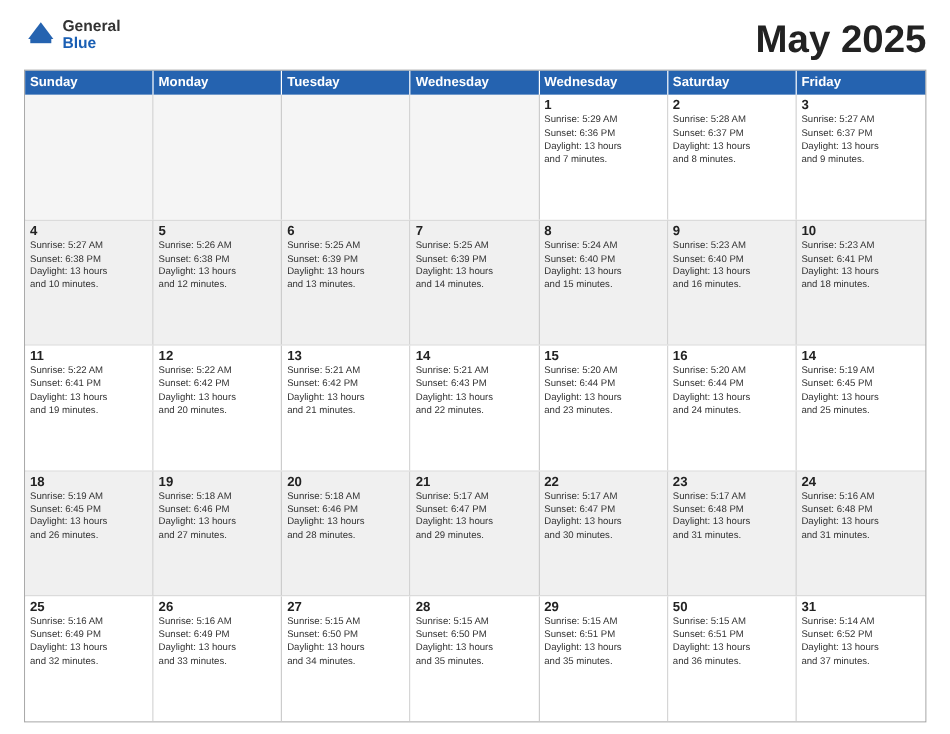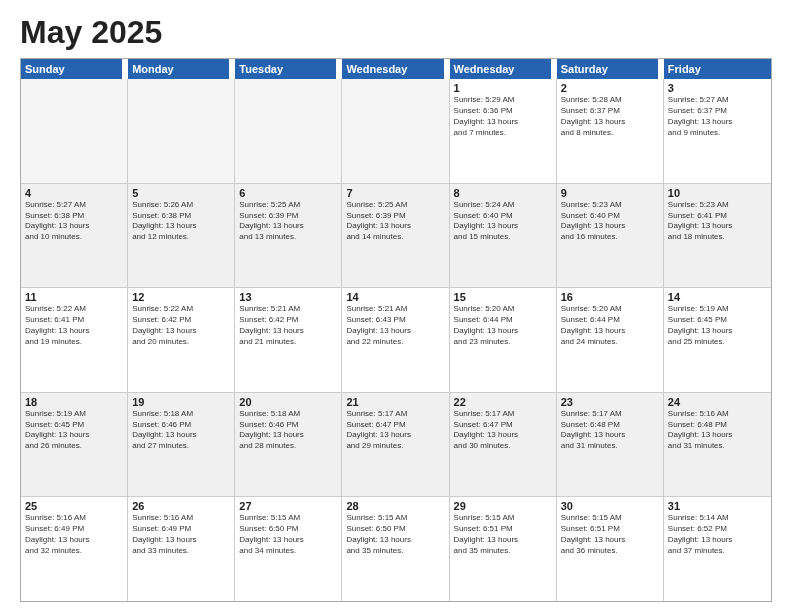--- a/index.html
+++ b/index.html
@@ -64,21 +64,21 @@
       display: grid;
       grid-template-columns: repeat(7, 1fr);
       background: #2563b0;
     }
     .cal-header-cell {
       color: #fff;
       font-size: 11px;
       font-weight: bold;
       padding: 4px 4px;
       text-align: left;
-      border-right: 6px solid #ffffff;
+      border-right: 1px solid #ffffff;
     }
     .cal-header-cell:last-child { border-right: none; }
     .cal-body {
       display: flex;
       flex-direction: column;
       flex: 1;
     }
     .cal-row {
       display: grid;
       grid-template-columns: repeat(7, 1fr);
@@ -110,20 +110,30 @@
     }
     .outer-border {
       border: 1px solid #aaa;
     }
   </style>
 </head>
 <body>
 
 <div class="page">
   <div class="header">
+    <div class="logo">
+      <svg class="logo-icon" viewBox="0 0 32 32">
+        <polygon points="16,4 28,20 4,20" fill="#2563b0"></polygon>
+        <rect x="6" y="20" width="20" height="4" fill="#2563b0"></rect>
+      </svg>
+      <div class="logo-text">
+        <span class="logo-general">General</span>
+        <span class="logo-blue">Blue</span>
+      </div>
+    </div>
     <div class="title-block">
       <div class="main-title">May 2025</div>
     </div>
   </div>
 
   <div class="calendar outer-border">
     <div class="cal-header-row" id="cal-header">
         <div class="cal-header-cell">Sunday</div>
         <div class="cal-header-cell">Monday</div>
         <div class="cal-header-cell">Tuesday</div>
@@ -343,21 +353,21 @@
 and 35 minutes.</div>
           </div>
           <div class="cal-cell">
             <div class="day-num">29</div>
             <div class="day-info" style="white-space: pre-line;">Sunrise: 5:15 AM
 Sunset: 6:51 PM
 Daylight: 13 hours
 and 35 minutes.</div>
           </div>
           <div class="cal-cell">
-            <div class="day-num">30</div>
+            <div class="day-num">50</div>
             <div class="day-info" style="white-space: pre-line;">Sunrise: 5:15 AM
 Sunset: 6:51 PM
 Daylight: 13 hours
 and 36 minutes.</div>
           </div>
           <div class="cal-cell">
             <div class="day-num">31</div>
             <div class="day-info" style="white-space: pre-line;">Sunrise: 5:14 AM
 Sunset: 6:52 PM
 Daylight: 13 hours

